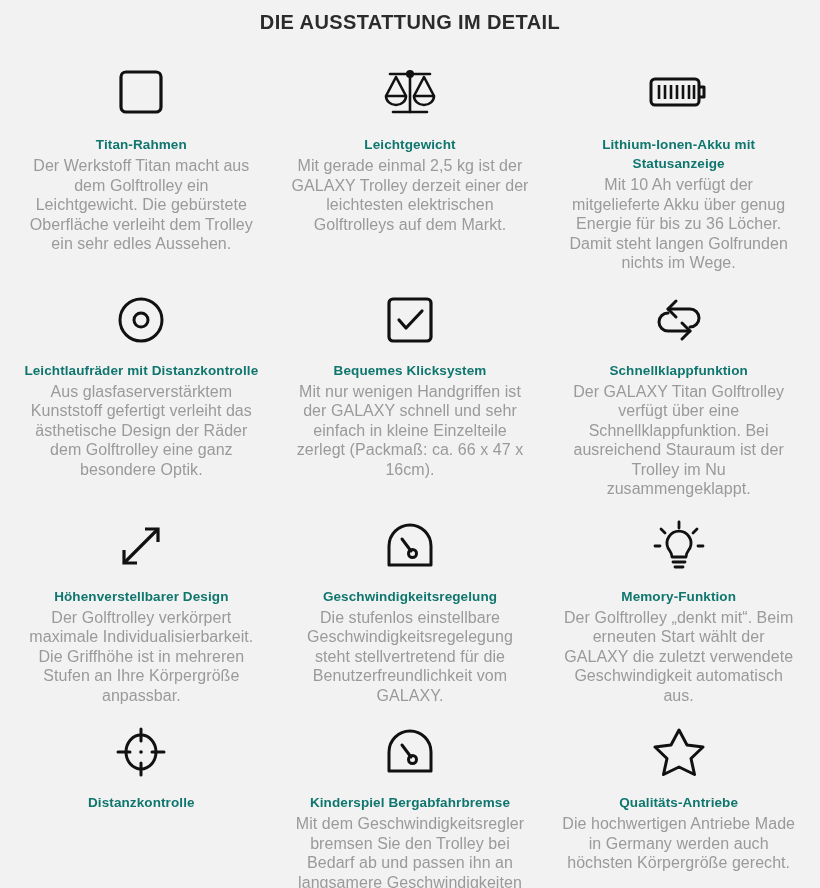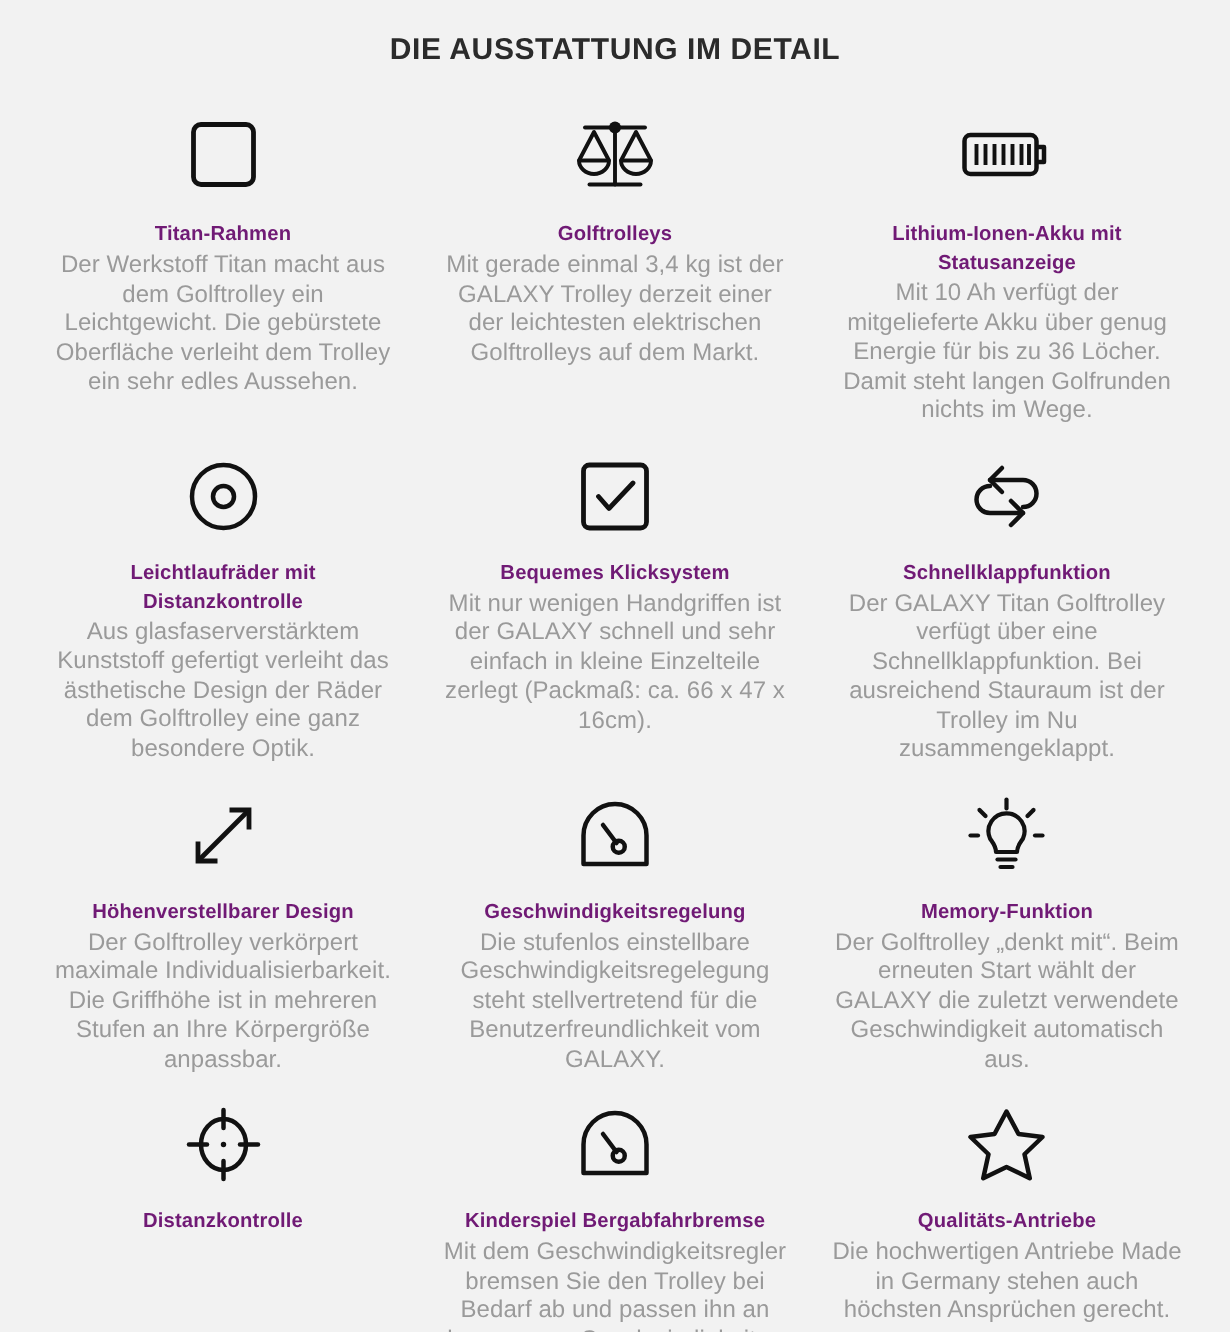--- a/index.html
+++ b/index.html
@@ -12,21 +12,21 @@
     height: 888px;
     background: #f2f2f2;
     font-family: "Liberation Sans", sans-serif;
     color: #8a8a8a;
     overflow: hidden;
   }
   .page {
     width: 820px;
     height: 716px;
     box-sizing: border-box;
-    padding: 12px;
+    padding: 1px;
     position: relative;
   }
   .page-title {
     text-align: center;
     font-size: 20px;
     font-weight: bold;
     letter-spacing: 0.4px;
     color: #2b2b2b;
     margin: 0;
     padding-top: 8px;
@@ -54,21 +54,21 @@
     display: flex;
     align-items: center;
     justify-content: center;
   }
   .feature-icon svg {
     display: block;
   }
   .feature-title {
     font-size: 13.5px;
     font-weight: bold;
-    color: #701a75;
+    color: #0f766e;
     text-align: center;
     line-height: 19px;
     margin: 0 0 2px 0;
     letter-spacing: 0.1px;
   }
   .feature-text {
     font-size: 16px;
     line-height: 19.5px;
     color: #9a9a9a;
     text-align: center;
@@ -105,22 +105,22 @@
           <line x1="10" y1="12" x2="50" y2="12"></line>
           <circle cx="30" cy="12" r="4" fill="#111111" stroke="none"></circle>
           <line x1="30" y1="14" x2="30" y2="50"></line>
           <line x1="13" y1="50" x2="47" y2="50"></line>
           <path d="M16 15 L6 34 A10 9 0 0 0 26 34 Z"></path>
           <line x1="6.2" y1="34" x2="25.8" y2="34"></line>
           <path d="M44 15 L34 34 A10 9 0 0 0 54 34 Z"></path>
           <line x1="34.2" y1="34" x2="53.8" y2="34"></line>
         </svg>
       </div>
-      <div class="feature-title">Golftrolleys</div>
-      <div class="feature-text">Mit gerade einmal 3,4 kg ist der GALAXY Trolley derzeit einer der leichtesten elektrischen Golftrolleys auf dem Markt.</div>
+      <div class="feature-title">Leichtgewicht</div>
+      <div class="feature-text">Mit gerade einmal 2,5 kg ist der GALAXY Trolley derzeit einer der leichtesten elektrischen Golftrolleys auf dem Markt.</div>
     </div>
 
     <div class="feature-cell row-1">
       <div class="feature-icon">
         <svg width="62" height="44" viewBox="0 0 62 44" fill="none" stroke="#111111" stroke-width="3" stroke-linejoin="round">
           <rect x="3" y="9" width="48" height="26" rx="4" ry="4"></rect>
           <path d="M51 17 L56 17 L56 27 L51 27"></path>
           <g stroke-width="2.6" stroke-linecap="butt">
             <line x1="11" y1="15" x2="11" y2="29"></line>
             <line x1="17" y1="15" x2="17" y2="29"></line>
@@ -238,17 +238,17 @@
       <div class="feature-text">Mit dem Geschwindigkeitsregler bremsen Sie den Trolley bei Bedarf ab und passen ihn an langsamere Geschwindigkeiten an.</div>
     </div>
 
     <div class="feature-cell row-4">
       <div class="feature-icon">
         <svg width="56" height="54" viewBox="0 0 56 54" fill="none" stroke="#111111" stroke-width="3" stroke-linejoin="round">
           <path d="M28 5 L36 20 L52 22 L40 33.5 L43.5 49.5 L28 42 L12.5 49.5 L16 33.5 L4 22 L20 20 Z"></path>
         </svg>
       </div>
       <div class="feature-title">Qualitäts-Antriebe</div>
-      <div class="feature-text">Die hochwertigen Antriebe Made in Germany stehen auch höchsten Ansprüchen gerecht.</div>
+      <div class="feature-text">Die hochwertigen Antriebe Made in Germany werden auch höchsten Körpergröße gerecht.</div>
     </div>
 
   </div>
 </div>
 
 </body></html>

